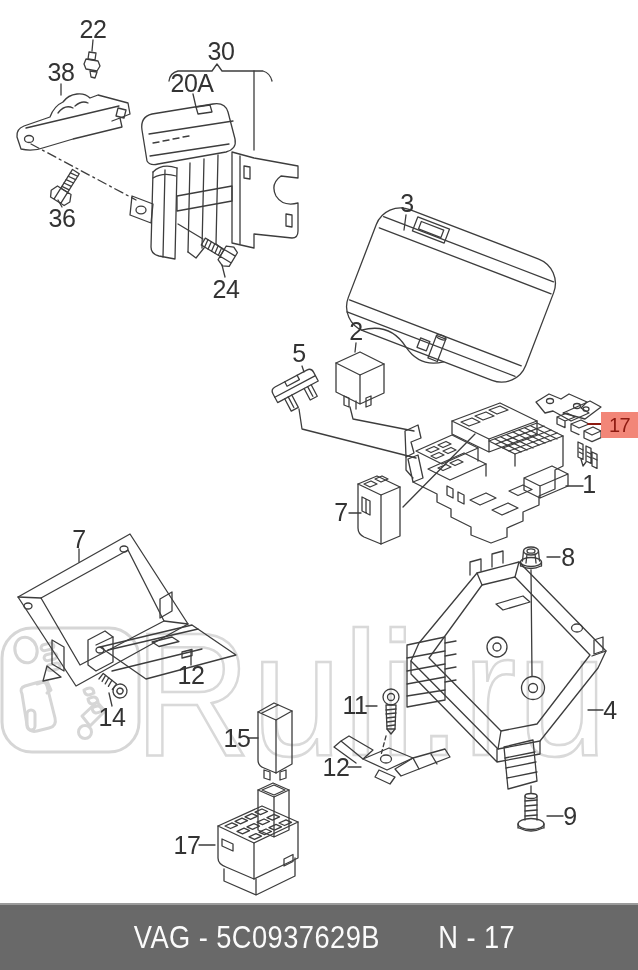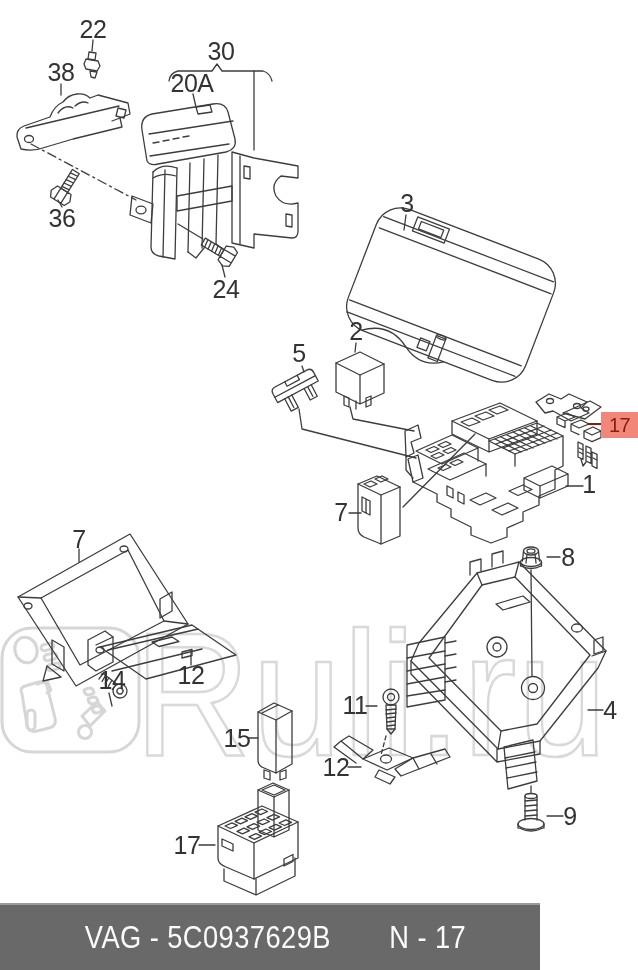--- a/index.html
+++ b/index.html
@@ -25,21 +25,21 @@
     font-size:25px;color:#333333;letter-spacing:-0.5px;
     z-index:3;white-space:nowrap;
   }
   #lbl-17{
     transform:none;left:601px;top:412px;width:37px;height:26px;
     background:#f28678;color:#8d1a10;display:flex;align-items:center;
     justify-content:center;font-size:20px;
   }
   
   #footer{
-    position:absolute;left:0;bottom:0;width:540px;height:65px;
+    position:absolute;left:0;bottom:0;width:638px;height:65px;
     background:#696969;border-top:2px solid #9b9b9b;
     display:flex;align-items:center;justify-content:center;gap:36px;
     z-index:4;
   }
   #footer .ftxt{
     color:#fbfbfb;font-size:31px;letter-spacing:0.5px;
     transform:scaleX(0.88);transform-origin:center;
     white-space:nowrap;
   }
 </style>
@@ -313,21 +313,21 @@
   <div class="lbl" style="left:299px;top:353px">5</div>
   <div class="lbl" style="left:589px;top:484px">1</div>
   <div class="lbl" style="left:341px;top:512px">7</div>
   <div class="lbl" style="left:568px;top:557px">8</div>
   <div class="lbl" style="left:610px;top:710px">4</div>
   <div class="lbl" style="left:570px;top:816px">9</div>
   <div class="lbl" style="left:355px;top:705px">11</div>
   <div class="lbl" style="left:336px;top:767px">12</div>
   <div class="lbl" style="left:79px;top:539px">7</div>
   <div class="lbl" style="left:191px;top:675px">12</div>
-  <div class="lbl" style="left:112px;top:680px">14</div>
+  <div class="lbl" style="left:112px;top:717px">14</div>
   <div class="lbl" style="left:237px;top:738px">15</div>
   <div class="lbl" style="left:187px;top:845px">17</div>
   <div class="lbl" id="lbl-17">17</div>
 
   <div id="footer">
     <span class="ftxt">VAG - 5C0937629B</span>
     <span class="ftxt">N - 17</span>
   </div>
 
 </div>

